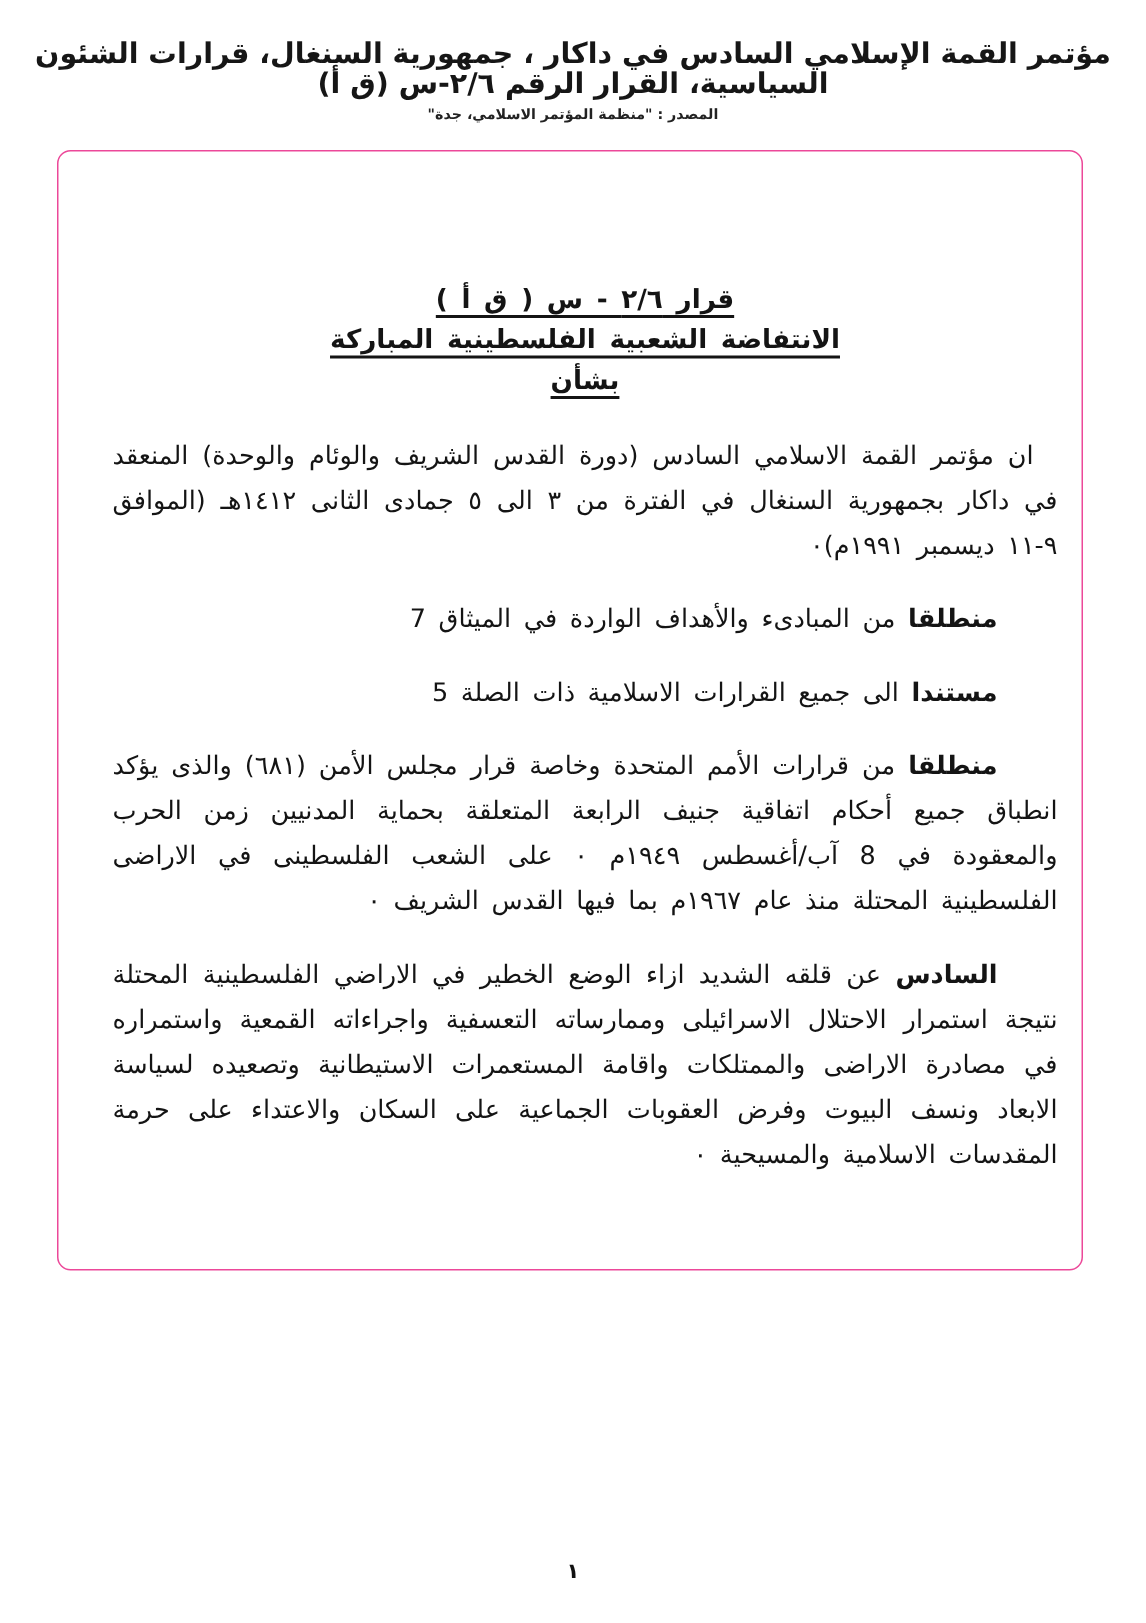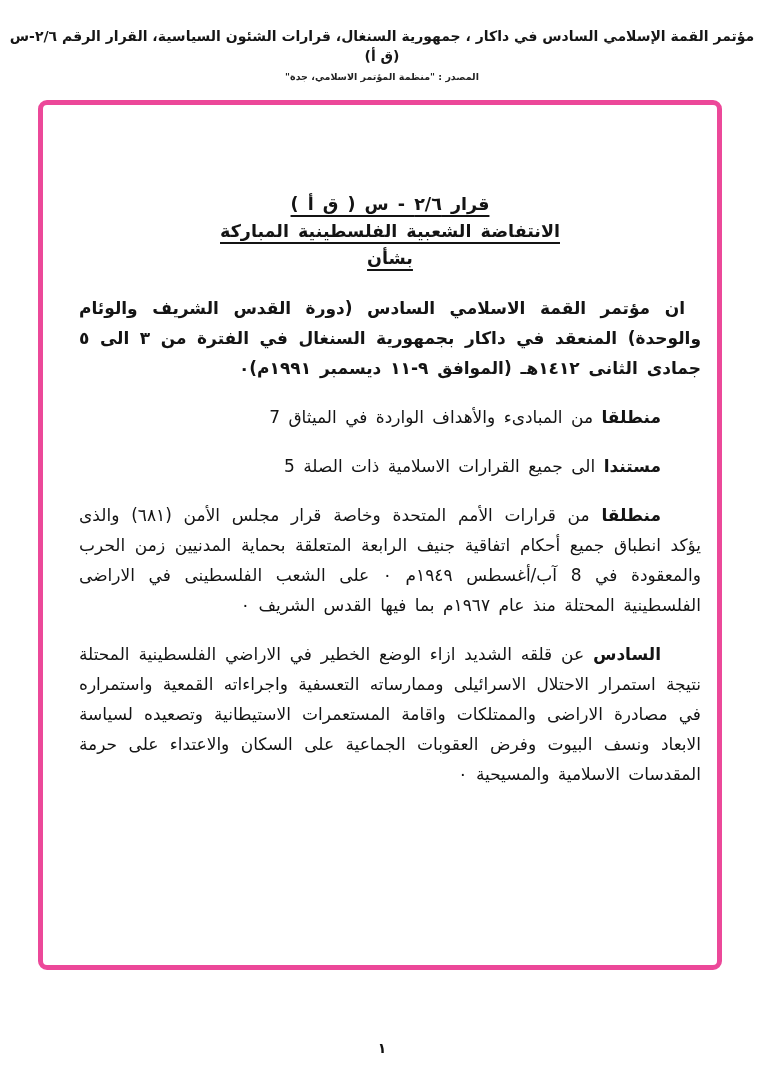--- a/index.html
+++ b/index.html
@@ -6,42 +6,42 @@
   body{
     width:764px;height:1082px;position:relative;background:#ffffff;
     font-family:"DejaVu Sans", sans-serif;color:#161616;overflow:hidden;
   }
   
   .catalog-header{
     position:absolute;top:26px;left:8px;right:8px;
     direction:rtl;text-align:center;
   }
   .catalog-header .line1{
-    font-size:14px;font-weight:bold;letter-spacing:0;line-height:20px;
+    font-size:19px;font-weight:bold;letter-spacing:0;line-height:20px;
   }
   .catalog-header .line2{
     font-size:9.5px;font-weight:bold;margin-top:5px;color:#222;
   }
   
   .doc-frame{
-    position:absolute;left:38px;top:100px;width:684px;height:870px;
-    box-sizing:border-box;border:5px solid #ec4899;border-radius:9px;
+    position:absolute;left:38px;top:100px;width:684px;height:747px;
+    box-sizing:border-box;border:1px solid #ec4899;border-radius:9px;
     background:#fff;
     padding:86px 16px 0 36px;
   }
   .doc-content{
     direction:rtl;text-align:justify;
     font-size:17px;line-height:30px;color:#141414;
     word-spacing:3px;
   }
   .doc-title{ text-align:center;font-weight:bold;font-size:17.5px;line-height:27px; }
   .doc-title .t-line{ display:block; }
   .doc-title .u{ text-decoration:underline;text-underline-offset:5px;text-decoration-thickness:1.5px; }
   .para{ margin:19px 0 0 0;text-indent:40px; }
-  .para.first{ text-indent:16px;margin-top:21px;font-weight:bold; }
+  .para.first{ text-indent:16px;margin-top:21px; }
   .para .lead{ text-underline-offset:4px;font-weight:bold; }
   
   .page-number{
     position:absolute;top:1040px;left:0;right:0;text-align:center;
     font-size:14px;font-weight:bold;color:#111;
   }
 </style>
 </head>
 <body>
 

